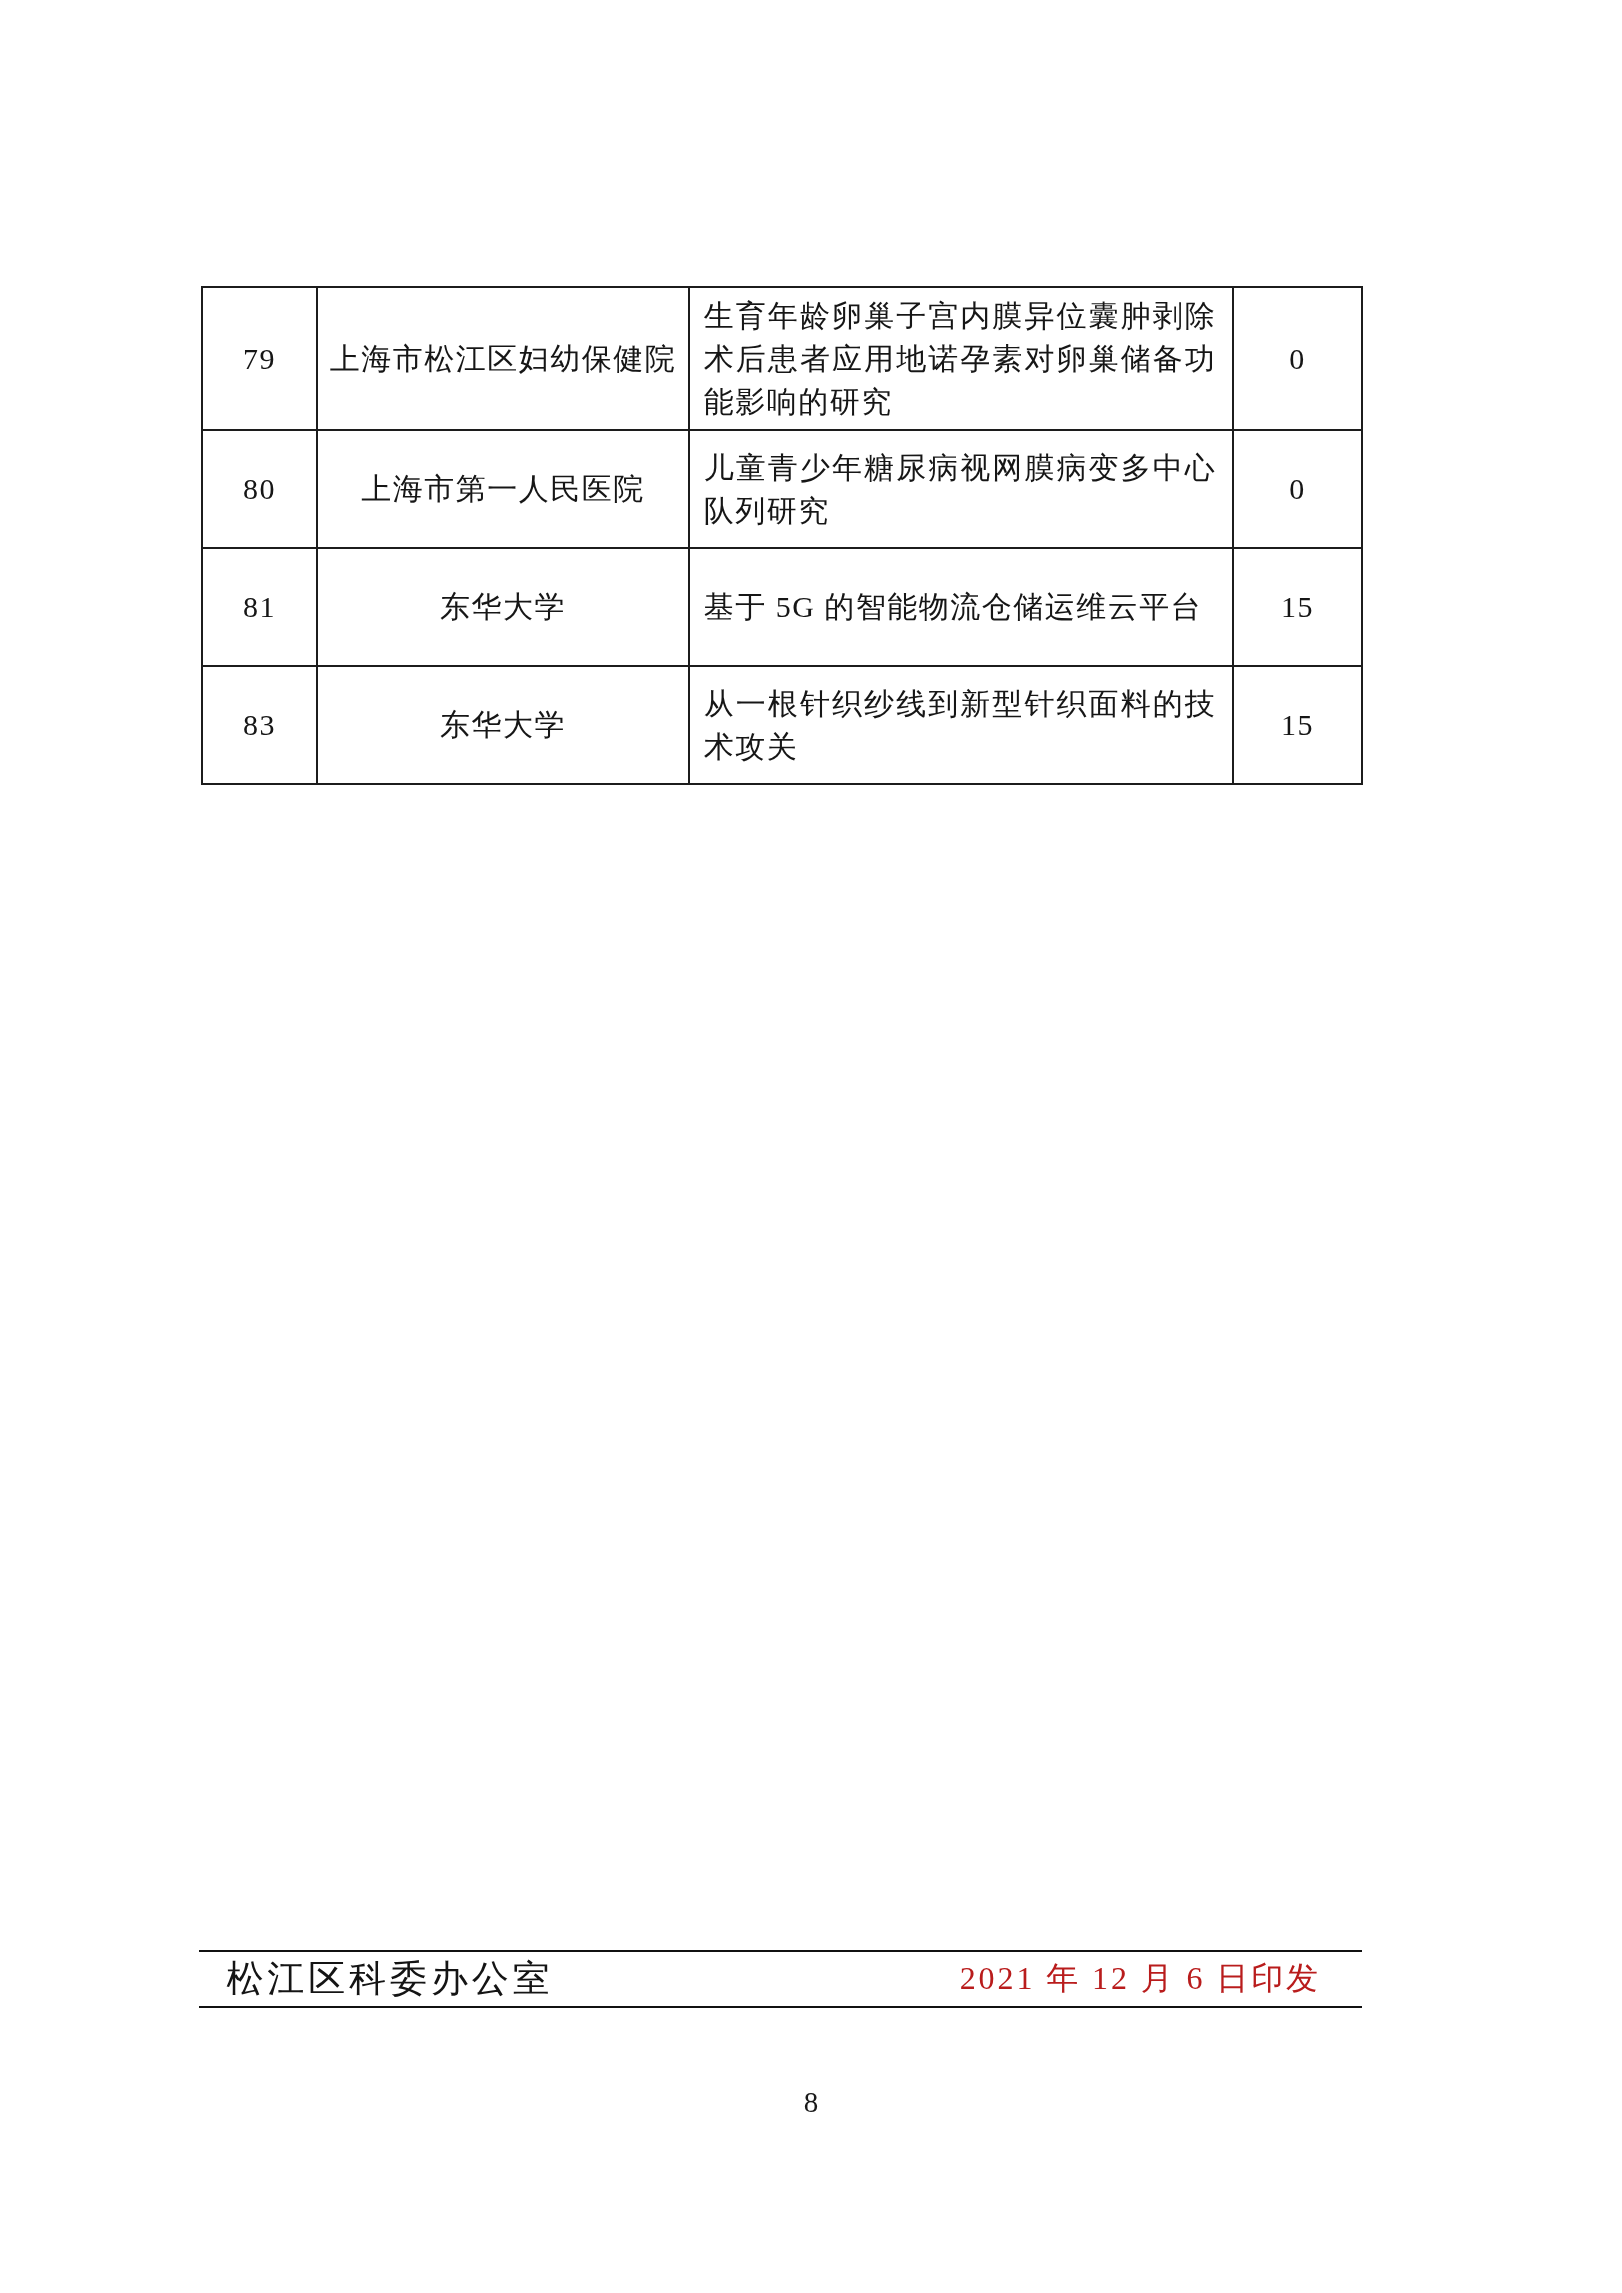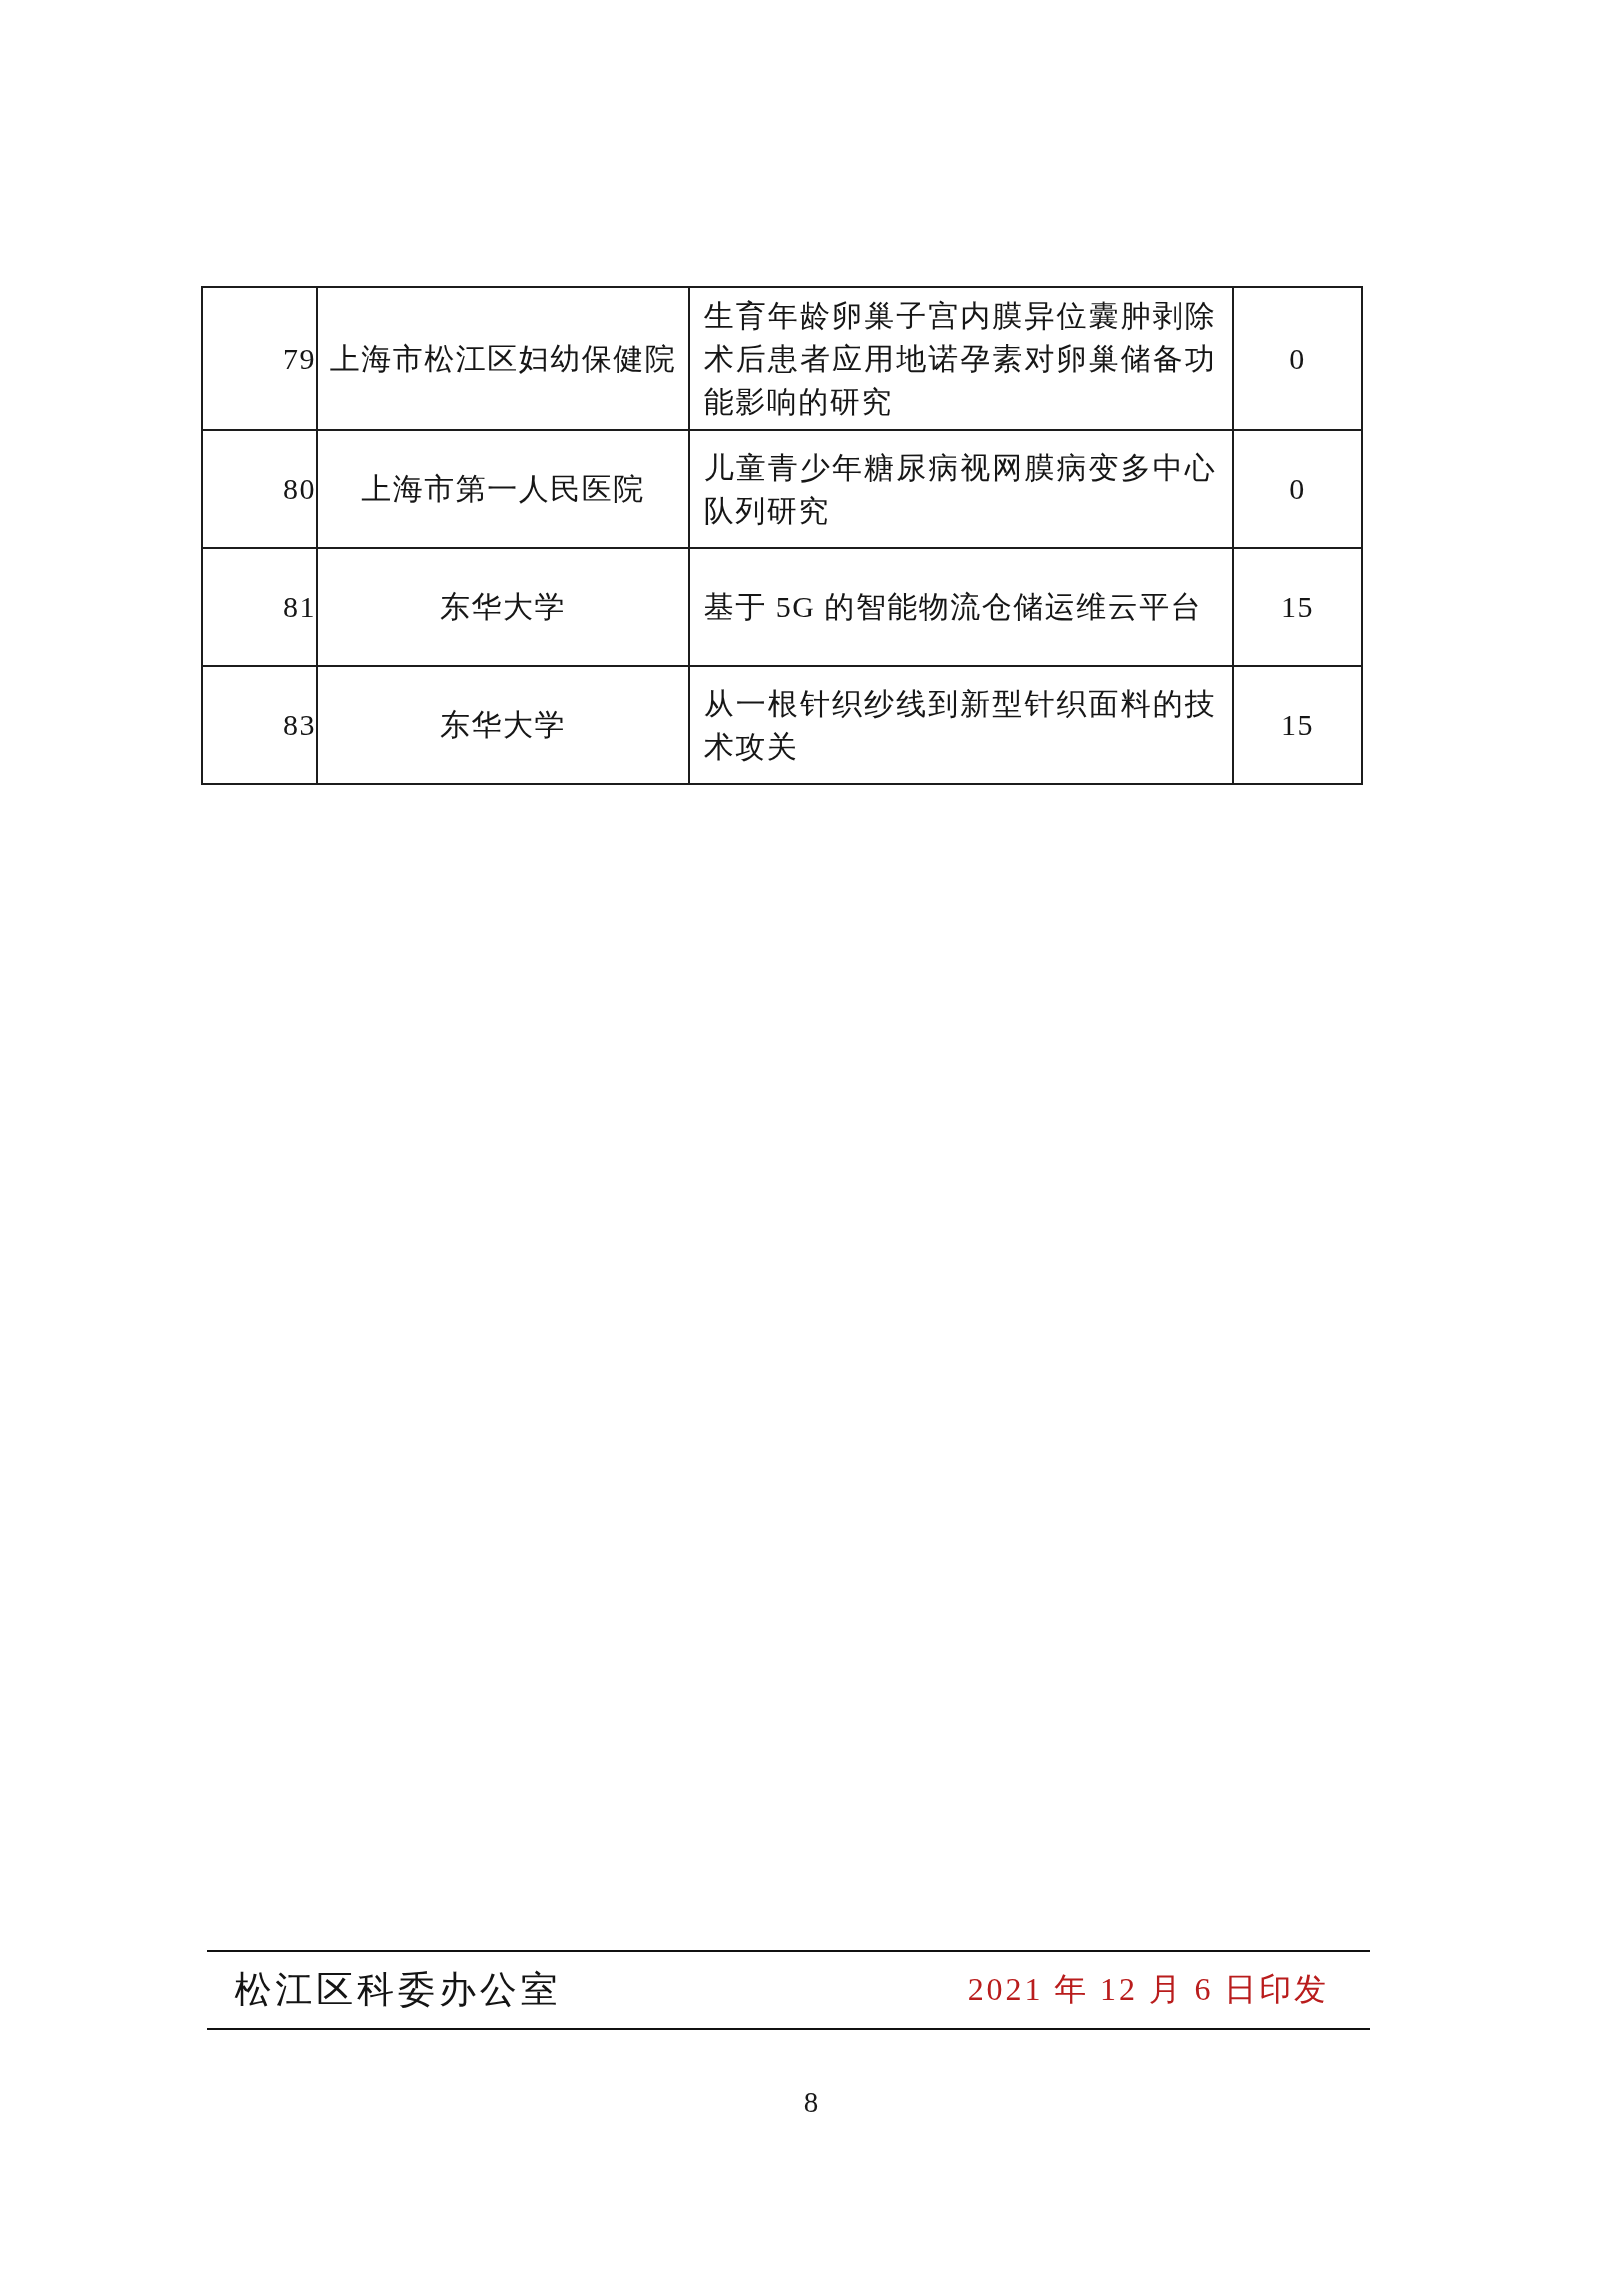--- a/index.html
+++ b/index.html
@@ -28,21 +28,21 @@
   .doc-table td {
     border: 2px solid #1c1c1c;
     height: 118px;              
     vertical-align: middle;
     font-size: 30px;
     line-height: 43px;
     letter-spacing: 1.5px;
     color: #161616;
   }
   .c-seq {
-    text-align: right;
+    text-align: center;
     font-size: 31px;
     letter-spacing: 1px;
     border-radius: 32px;
   }
   .c-inst {
     text-align: center;
     padding: 3.9px 9.8px;
   }
   .c-title {
     text-align: justify;
@@ -52,24 +52,24 @@
   }
   .c-score {
     text-align: center;
     font-size: 31px;
     letter-spacing: 1px;
   }
 
   
   .footer-bar {
     position: absolute;
-    left: 207px;
+    left: 199px;
     top: 1950px;
     width: 1163px;
-    height: 80px;
+    height: 58px;
     border-top: 2.9px solid #111;
     border-bottom: 2.9px solid #111;
     display: flex;
     align-items: center;
     justify-content: space-between;
     padding: 0 41px 0 27.4px;
   }
   .footer-issuer {
     font-size: 37px;
     letter-spacing: 3.9px;

